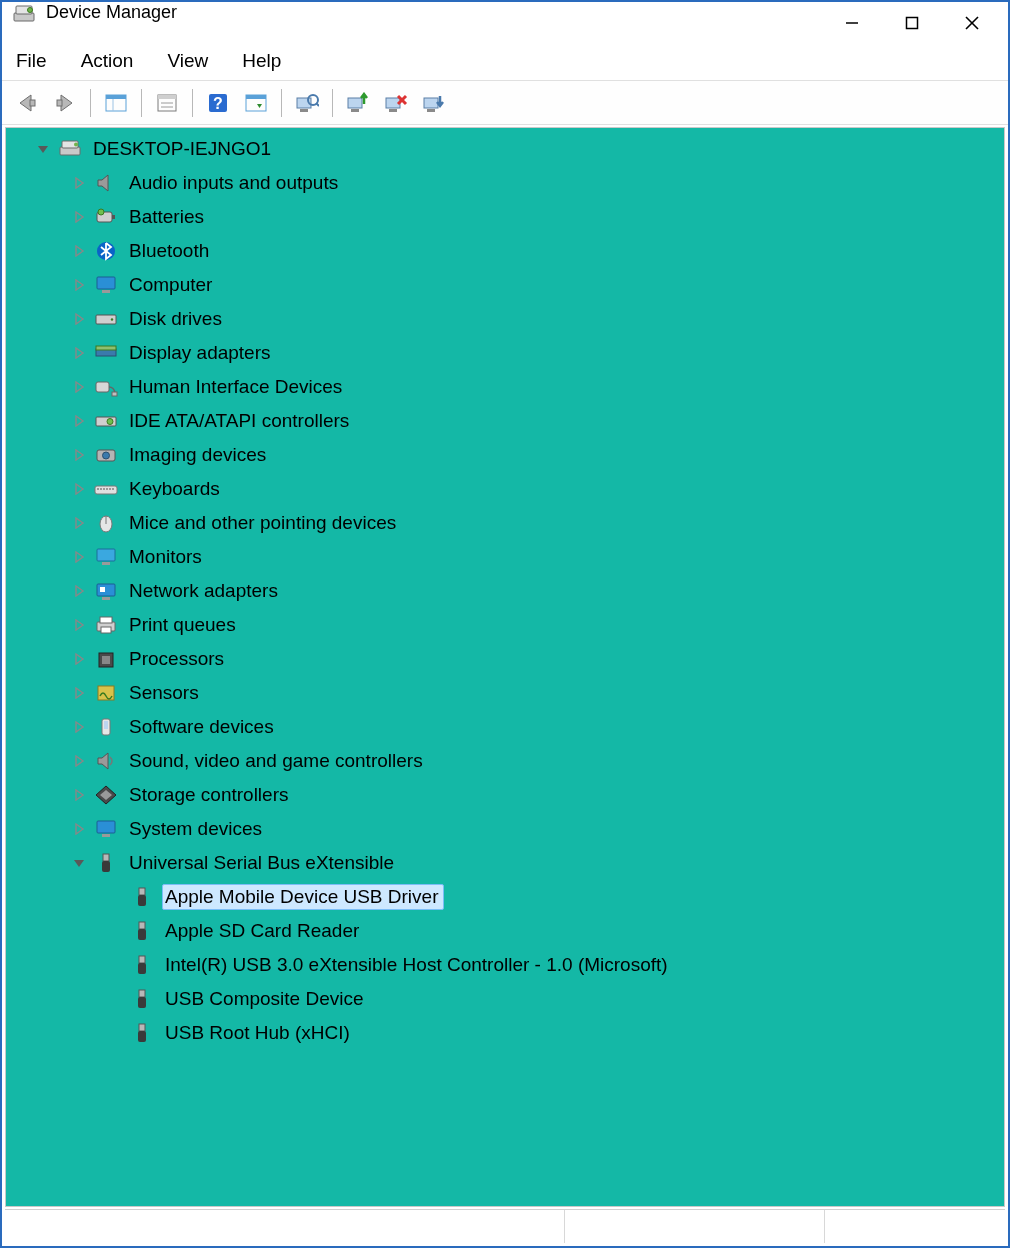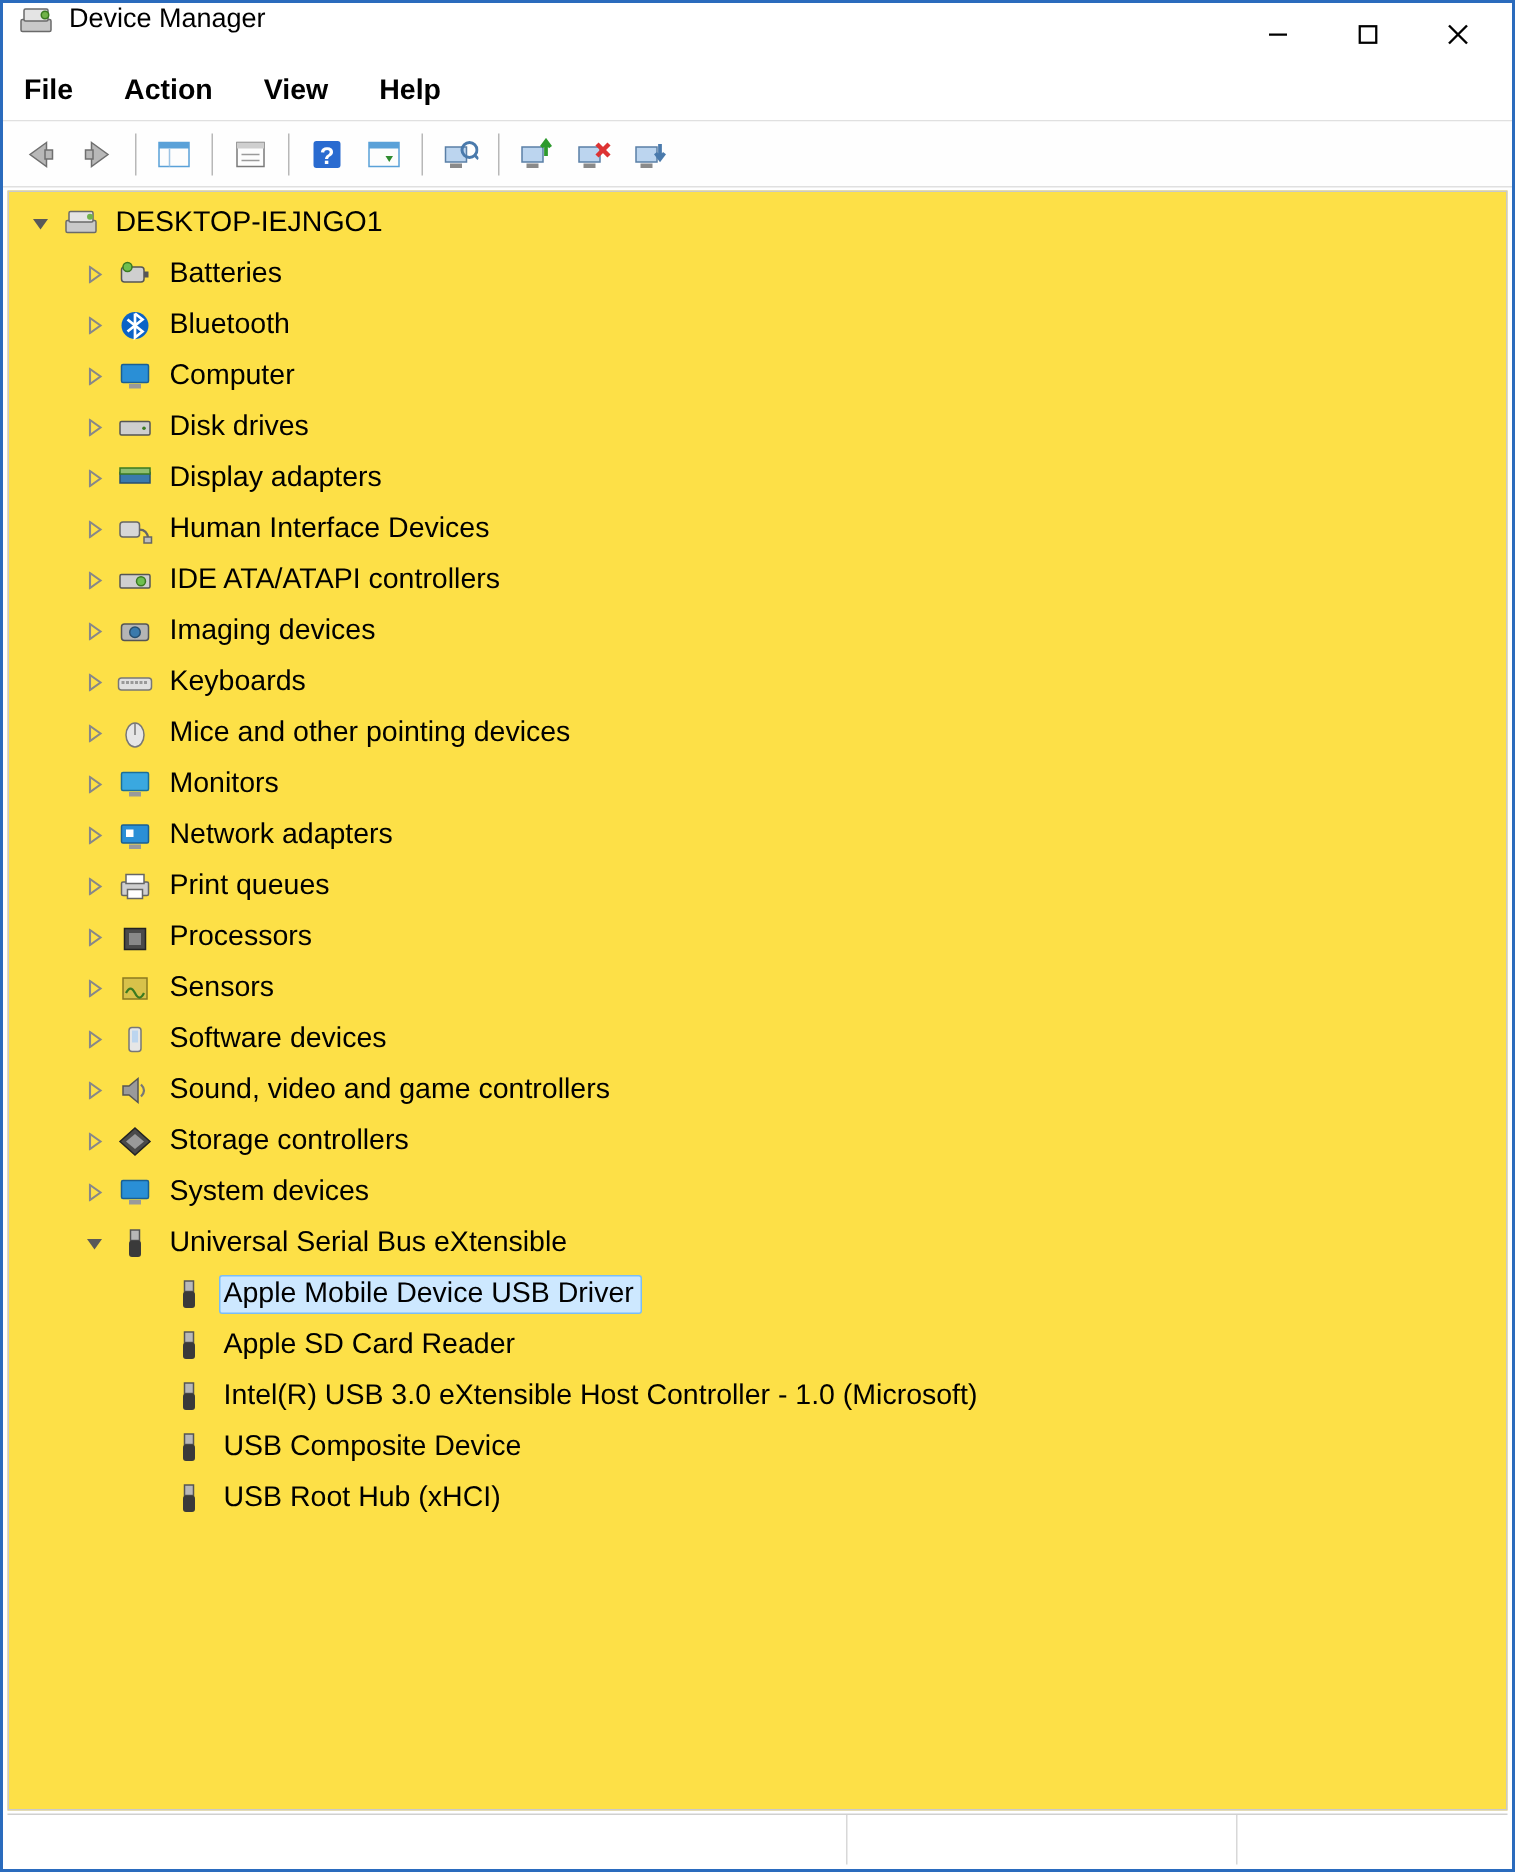--- a/index.html
+++ b/index.html
@@ -33,21 +33,21 @@
     font-size: 16px;
   }
   
   .menubar {
     padding: 4px 10px 6px 10px;
     display: flex;
     gap: 26px;
     font-size: 19px;
     border-bottom: 1px solid #e0e0e0;
   }
-  .menubar .menuitem { padding: 2px 4px; font-weight: bold; }
+  .menubar .menuitem { padding: 2px 4px; }
   
   .toolbar {
     height: 44px;
     display: flex;
     align-items: center;
     padding: 2px 6px;
     background: #fefefe;
     border-bottom: 1px solid #e0e0e0;
   }
   .toolbar .tbtn {
@@ -56,22 +56,23 @@
   }
   .toolbar .sep {
     width: 1px; height: 28px; background: #b8b8b8; margin: 0 6px;
   }
   
   .content {
     flex: 1;
     border: 1px solid #c9c9c9;
     margin: 2px 3px 0 3px;
     overflow: auto;
-    background: #fde047;
+    background: #14b8a6;
     padding-top: 4px;
+    padding-left: 16px;
   }
   .tree-row {
     display: flex;
     align-items: center;
     height: 34px;
     padding-left: 10px;
     white-space: nowrap;
   }
   .expander {
     width: 22px; height: 22px; display:flex; align-items:center; justify-content:center;
@@ -246,20 +247,34 @@
   <div id="categories-container">
       <div class="tree-row">
         <span class="indent-spacer" style="width:36px"></span>
         <span class="expander">
           <svg width="12" height="12">
             <path d="M3 1 L10 6 L3 11 Z" fill="none" stroke="#888" stroke-width="1.4"></path>
           </svg>
         </span>
         <span class="node-icon">
           <svg width="24" height="22" viewBox="0 0 24 22">
+            <path d="M4 8 h4 l6 -5 v16 l-6 -5 h-4 z" fill="#9a9a9a" stroke="#555"></path>
+          </svg>
+        </span>
+        <span class="node-label">Audio inputs and outputs</span>
+      </div>
+      <div class="tree-row">
+        <span class="indent-spacer" style="width:36px"></span>
+        <span class="expander">
+          <svg width="12" height="12">
+            <path d="M3 1 L10 6 L3 11 Z" fill="none" stroke="#888" stroke-width="1.4"></path>
+          </svg>
+        </span>
+        <span class="node-icon">
+          <svg width="24" height="22" viewBox="0 0 24 22">
             <rect x="3" y="6" width="15" height="10" rx="2" fill="#cfcfcf" stroke="#555"></rect>
             <rect x="18" y="9" width="3" height="4" fill="#555"></rect>
             <circle cx="7" cy="6" r="3" fill="#6fbf4f" stroke="#3a7a20"></circle>
           </svg>
         </span>
         <span class="node-label">Batteries</span>
       </div>
       <div class="tree-row">
         <span class="indent-spacer" style="width:36px"></span>
         <span class="expander">

